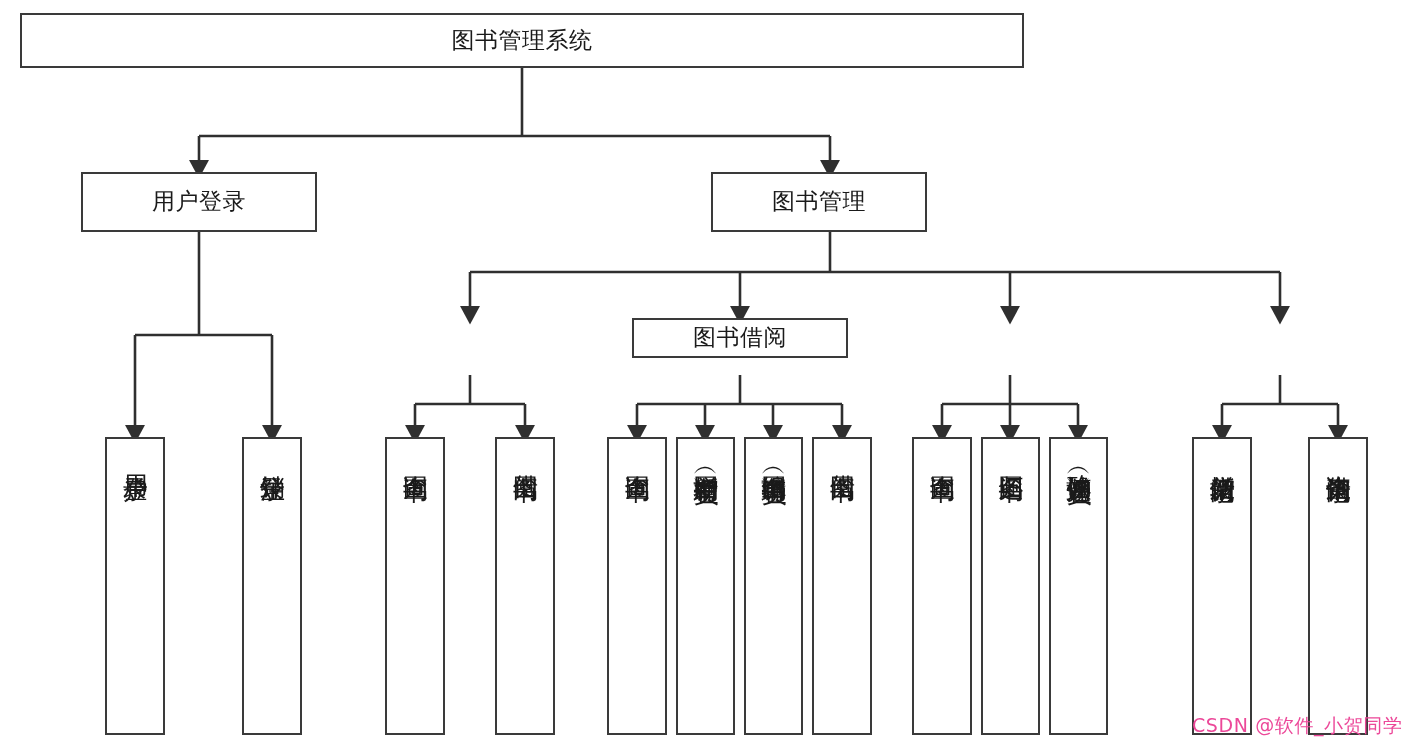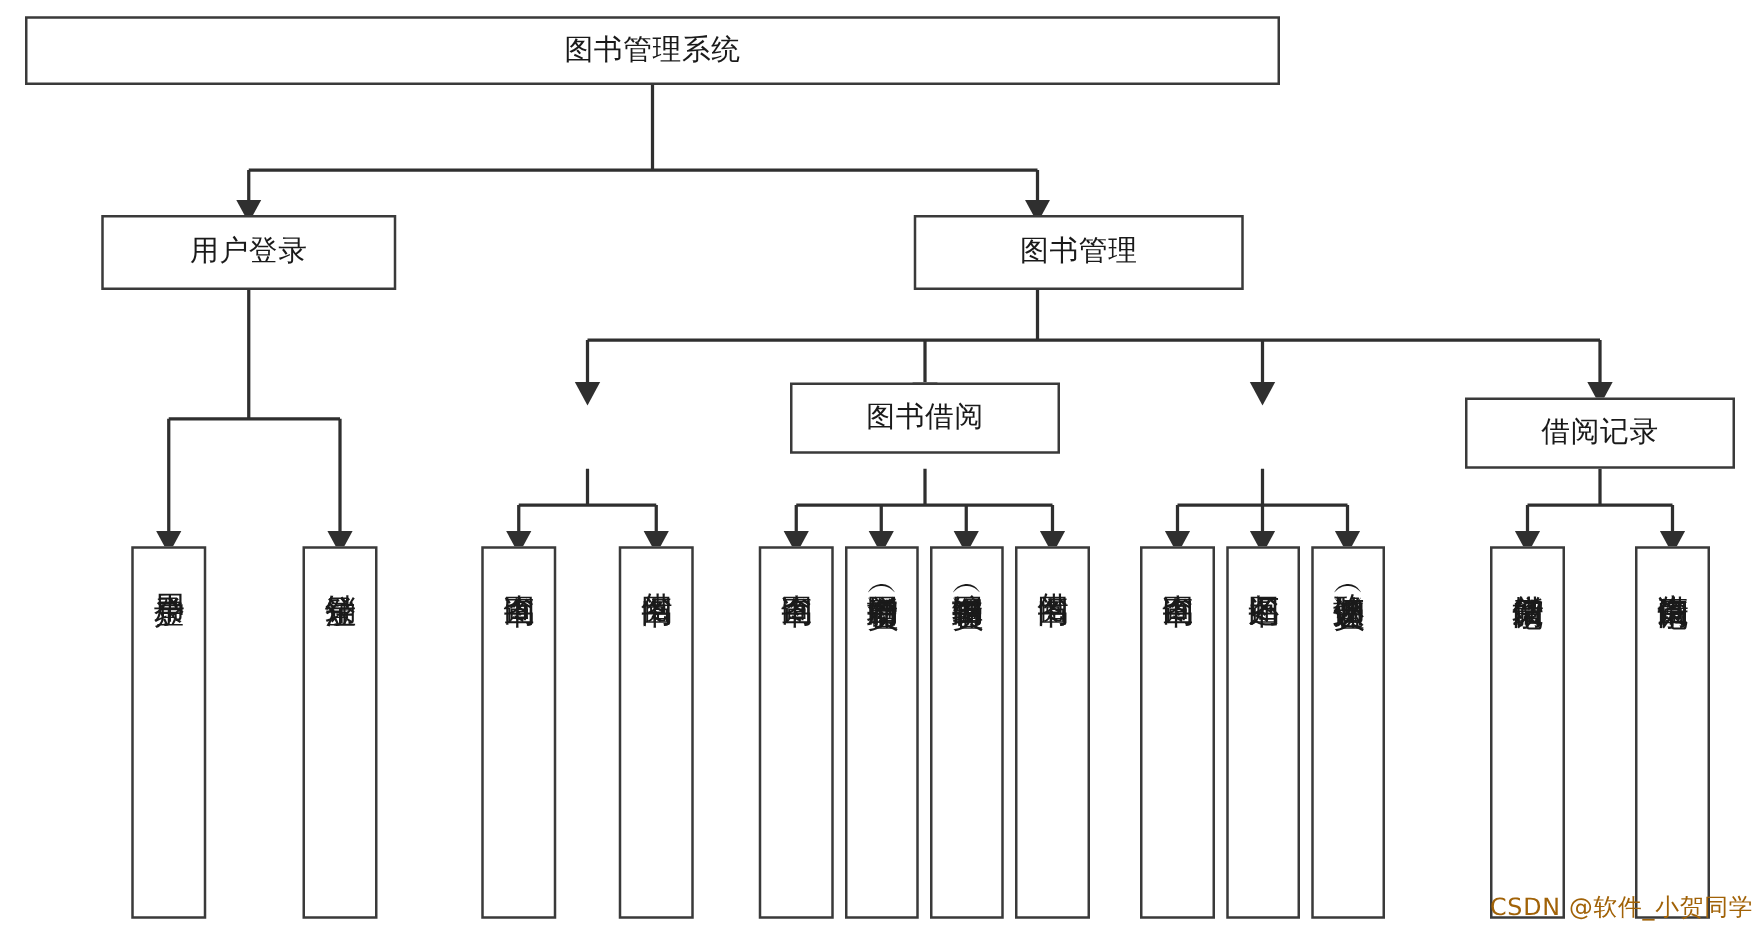--- a/index.html
+++ b/index.html
@@ -51,21 +51,21 @@
     writing-mode: vertical-rl;
     text-orientation: upright;
     font-size: 25px;
     line-height: 1.12;
     letter-spacing: 1px;
     white-space: nowrap;
   }
   .watermark {
     position: absolute;
     font-size: 19px;
-    color: #a16207;
+    color: #ec4899;
     letter-spacing: 0.6px;
     white-space: nowrap;
     user-select: none;
   }
 </style>
 </head>
 <body>
 
 <div id="diagram-root">
 
@@ -132,29 +132,26 @@
     </g>
   </svg>
 
   <div class="node node-h" style="left:20px; top:13px; width:1004px; height:55px;">
     <span>图书管理系统</span>
   </div>
 
   <div class="node node-h" style="left:81px; top:172px; width:236px; height:60px;">
     <span>用户登录</span>
   </div>
-  <div class="node node-h" style="left:711px; top:172px; width:264px; height:60px;margin-left:20px;">
+  <div class="node node-h" style="left:711px; top:172px; width:216px; height:60px;">
     <span>图书管理</span>
   </div>
 
-  <div class="node node-h" style="left:632px; top:306px; width:216px; height:57px;">
+  <div class="node node-h" style="left:632px; top:318px; width:216px; height:40px;">
     <span>图书借阅</span>
-  </div>
-  <div class="node node-h" style="left:1172px; top:318px; width:216px; height:57px;">
-    <span>借阅记录</span>
   </div>
 
   <div class="node node-v" style="left:105px; top:437px; width:60px; height:298px;">
     <span class="vtext">用户登录</span>
   </div>
   <div class="node node-v" style="left:242px; top:437px; width:60px; height:298px;">
     <span class="vtext">注销登录</span>
   </div>
 
   <div class="node node-v" style="left:385px; top:437px; width:60px; height:298px;">

